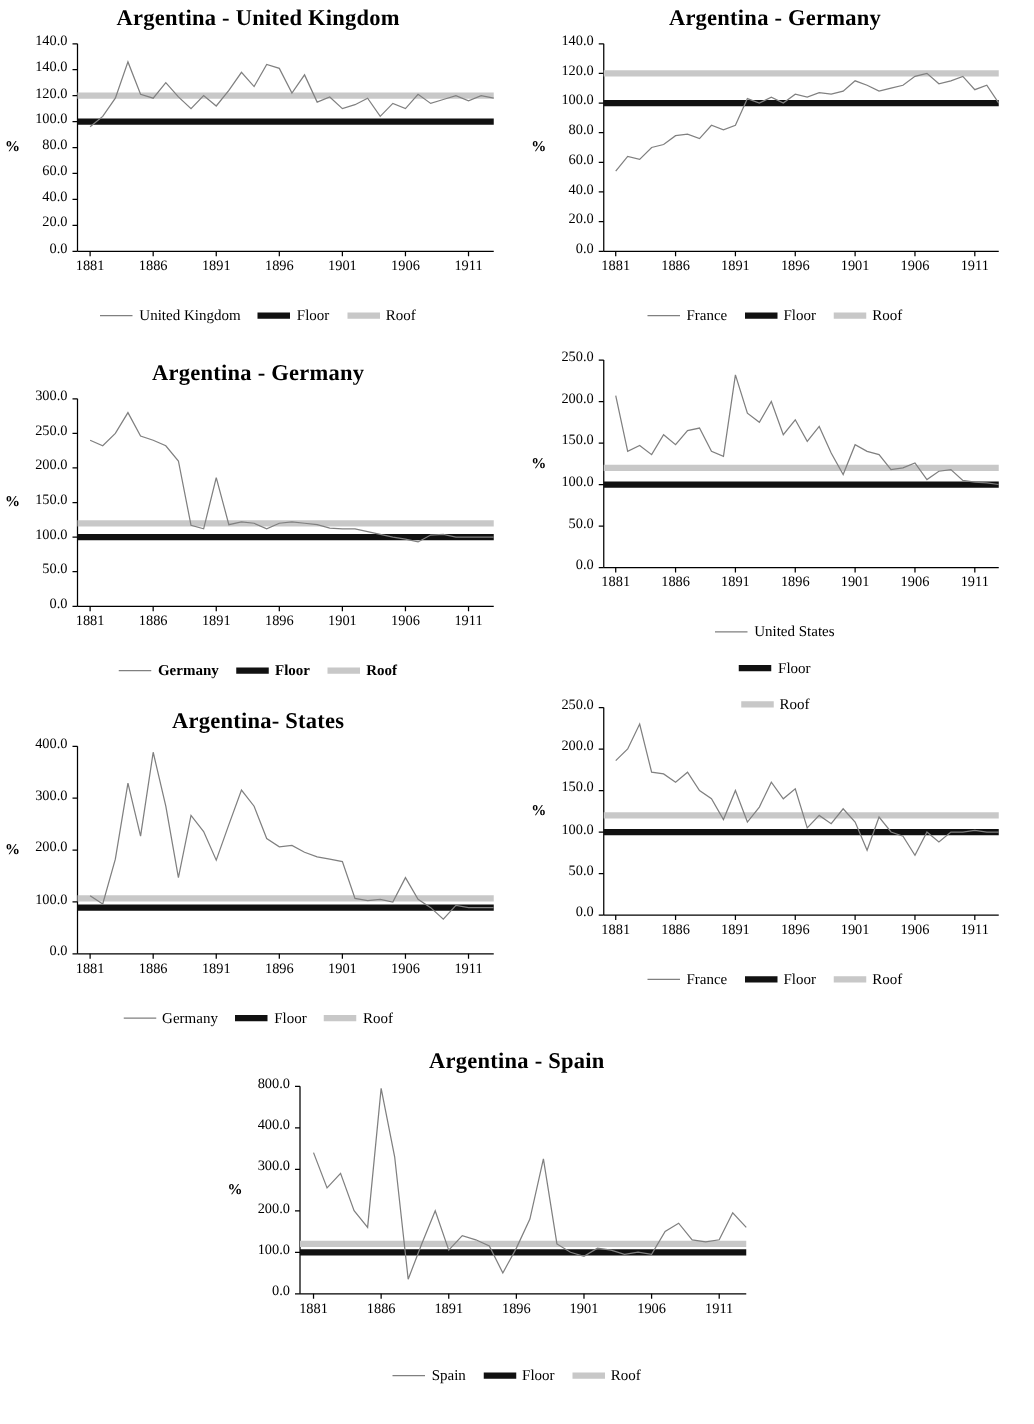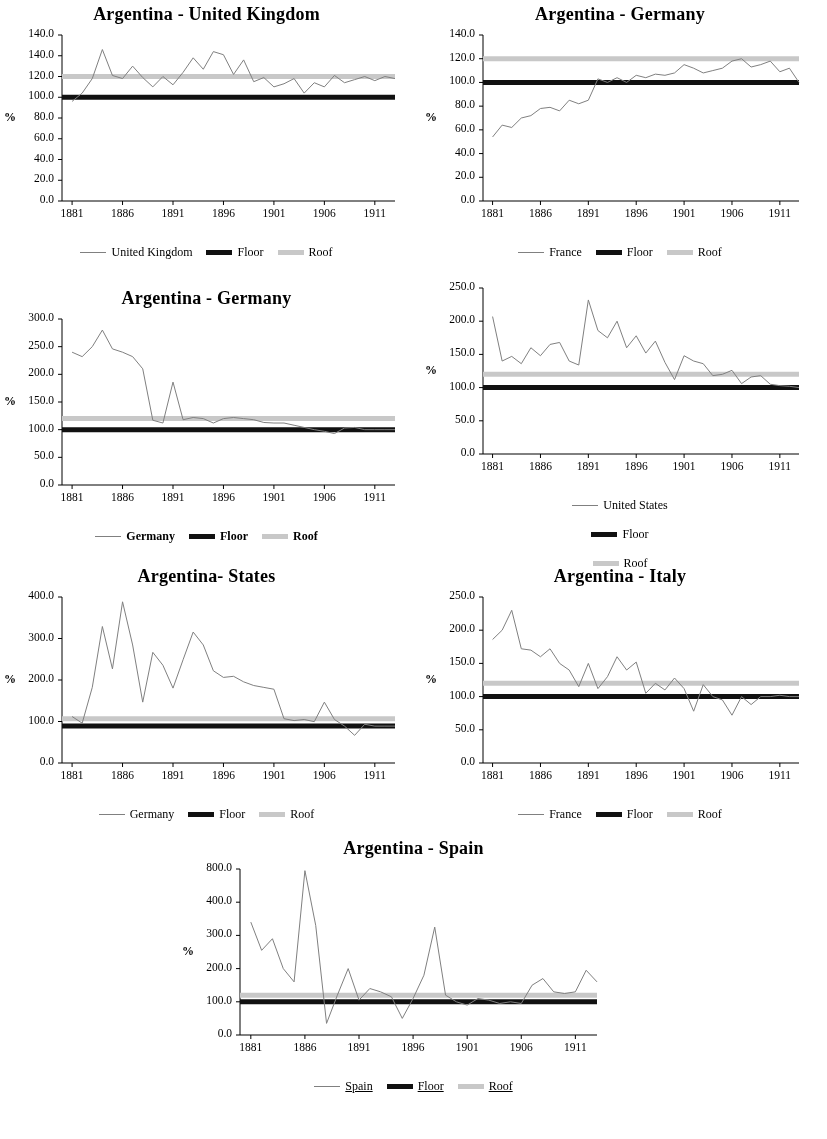--- a/index.html
+++ b/index.html
@@ -363,21 +363,20 @@
         <span>Floor</span>
       </div>
       <div class="legend-item">
         <span class="swatch sw-roof"></span>
         <span>Roof</span>
       </div>
     </div>
   </div>
 
   <div class="panel">
-    <div class="chart-title" style="margin-top:10px;">Argentina - Italy</div>
     <div class="plot-wrap" id="plot5" style="height:210px;">
         <svg width="414" height="210">
           <line x1="70" y1="176" x2="386" y2="176" stroke="#000000" stroke-width="1"></line>
           <line x1="70" y1="10" x2="70" y2="176" stroke="#000000" stroke-width="1"></line>
           <line x1="66" y1="176" x2="70" y2="176" stroke="#000000" stroke-width="1"></line>
           <line x1="66" y1="142.8" x2="70" y2="142.8" stroke="#000000" stroke-width="1"></line>
           <line x1="66" y1="109.6" x2="70" y2="109.6" stroke="#000000" stroke-width="1"></line>
           <line x1="66" y1="76.4" x2="70" y2="76.4" stroke="#000000" stroke-width="1"></line>
           <line x1="66" y1="43.19999999999999" x2="70" y2="43.19999999999999" stroke="#000000" stroke-width="1"></line>
           <line x1="66" y1="10" x2="70" y2="10" stroke="#000000" stroke-width="1"></line>
@@ -455,21 +454,21 @@
       <div class="ytick" style="left: 0px; width: 232px; top: 2px;">800.0</div>
       <div class="xtick" style="left: 226.818px; width: 48px; top: 182px;">1881</div>
       <div class="xtick" style="left: 280.909px; width: 48px; top: 182px;">1886</div>
       <div class="xtick" style="left: 335px; width: 48px; top: 182px;">1891</div>
       <div class="xtick" style="left: 389.091px; width: 48px; top: 182px;">1896</div>
       <div class="xtick" style="left: 443.182px; width: 48px; top: 182px;">1901</div>
       <div class="xtick" style="left: 497.273px; width: 48px; top: 182px;">1906</div>
       <div class="xtick" style="left: 551.364px; width: 48px; top: 182px;">1911</div>
       <div class="ylabel" style="left: 182px; top: 85px;">%</div>
     </div>
-  <div class="legend" style="margin-top:10px;text-decoration:underline;">
+  <div class="legend" style="margin-top:24px;">
     <div class="legend-item">
       <span class="swatch sw-series"></span>
       <span>Spain</span>
     </div>
     <div class="legend-item">
       <span class="swatch sw-floor"></span>
       <span>Floor</span>
     </div>
     <div class="legend-item">
       <span class="swatch sw-roof"></span>

